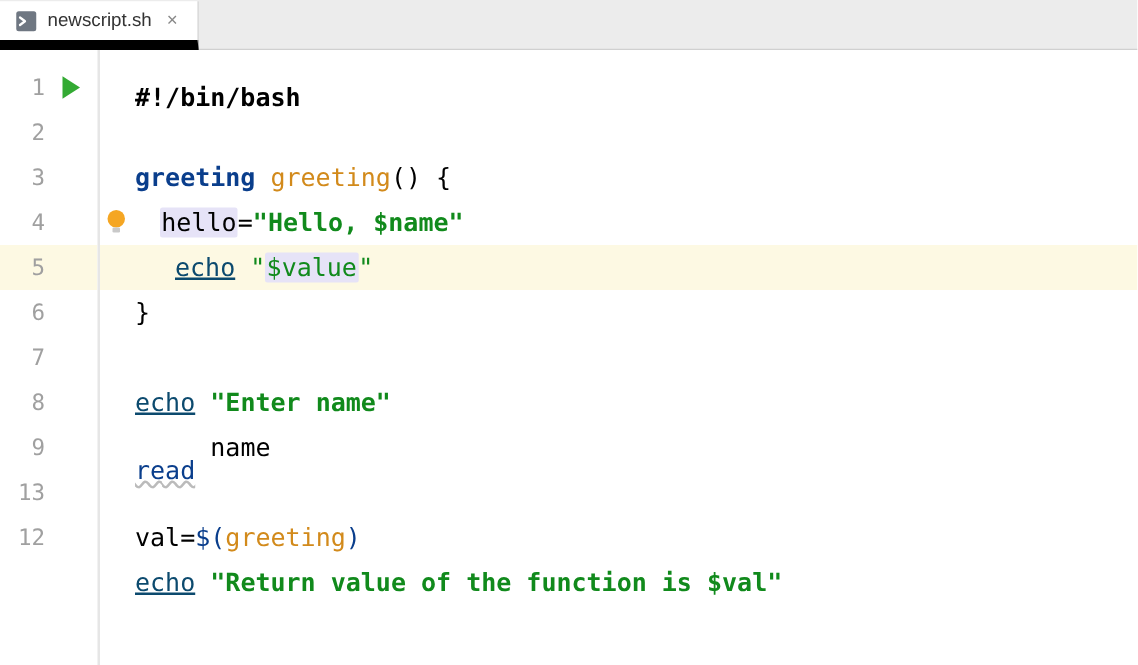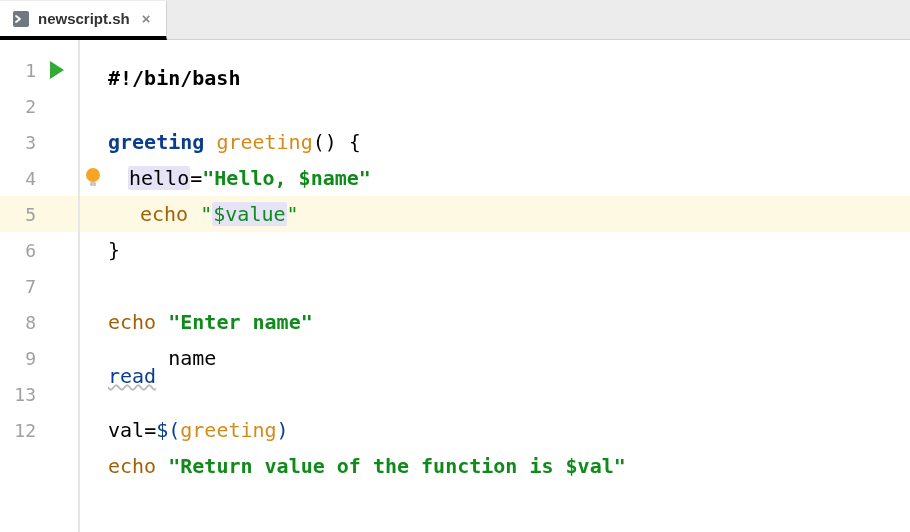--- a/index.html
+++ b/index.html
@@ -19,24 +19,23 @@
     border-bottom: 1px solid #d0d0d0;
     height: 40px;
   }
   .tab {
     display: flex;
     align-items: center;
     gap: 8px;
     padding: 0 12px;
     background: #ffffff;
     border-right: 1px solid #d0d0d0;
-    border-bottom: 4px solid #000000;
+    border-bottom: 8px solid #000000;
     position: relative;
     top: 1px;
-    font-weight: bold;
   }
   .tab .file-icon {
     width: 18px; height: 18px;
     display: inline-flex;
     align-items: center; justify-content: center;
   }
   .tab .file-icon svg { width: 18px; height: 18px; }
   .tab .label {
     font-family: -apple-system, "Helvetica Neue", Arial, sans-serif;
     font-size: 15px;
@@ -107,21 +106,21 @@
   .gutter-row.hl {
     background: #fdf9e3;
   }
   .c-bold { font-weight: bold; margin-top: 16px; }
   .c-key { color: #0a3e8c; font-weight: bold; }
   .c-keynb { color: #0a3e8c; }
   .c-func { color: #d28a1b; }
   .c-str { color: #118a1c; font-weight: bold; }
   .c-strnb { color: #118a1c; }
   .c-black { color: #000; }
-  .c-cmd { color: #a16207; }
+  .c-cmd { color: #0c4a6e; text-decoration: underline; }
   .c-read { color: #0a3e8c; }
   .var-hl { background: #e6e3f7; border-radius: 2px; padding: 0 1px;}
   .wavy {
     text-decoration-line: underline;
     text-decoration-style: wavy;
     text-decoration-color: #bbbbbb;
     margin-top: 36px;
   }
   .bulb {
     position: absolute;

